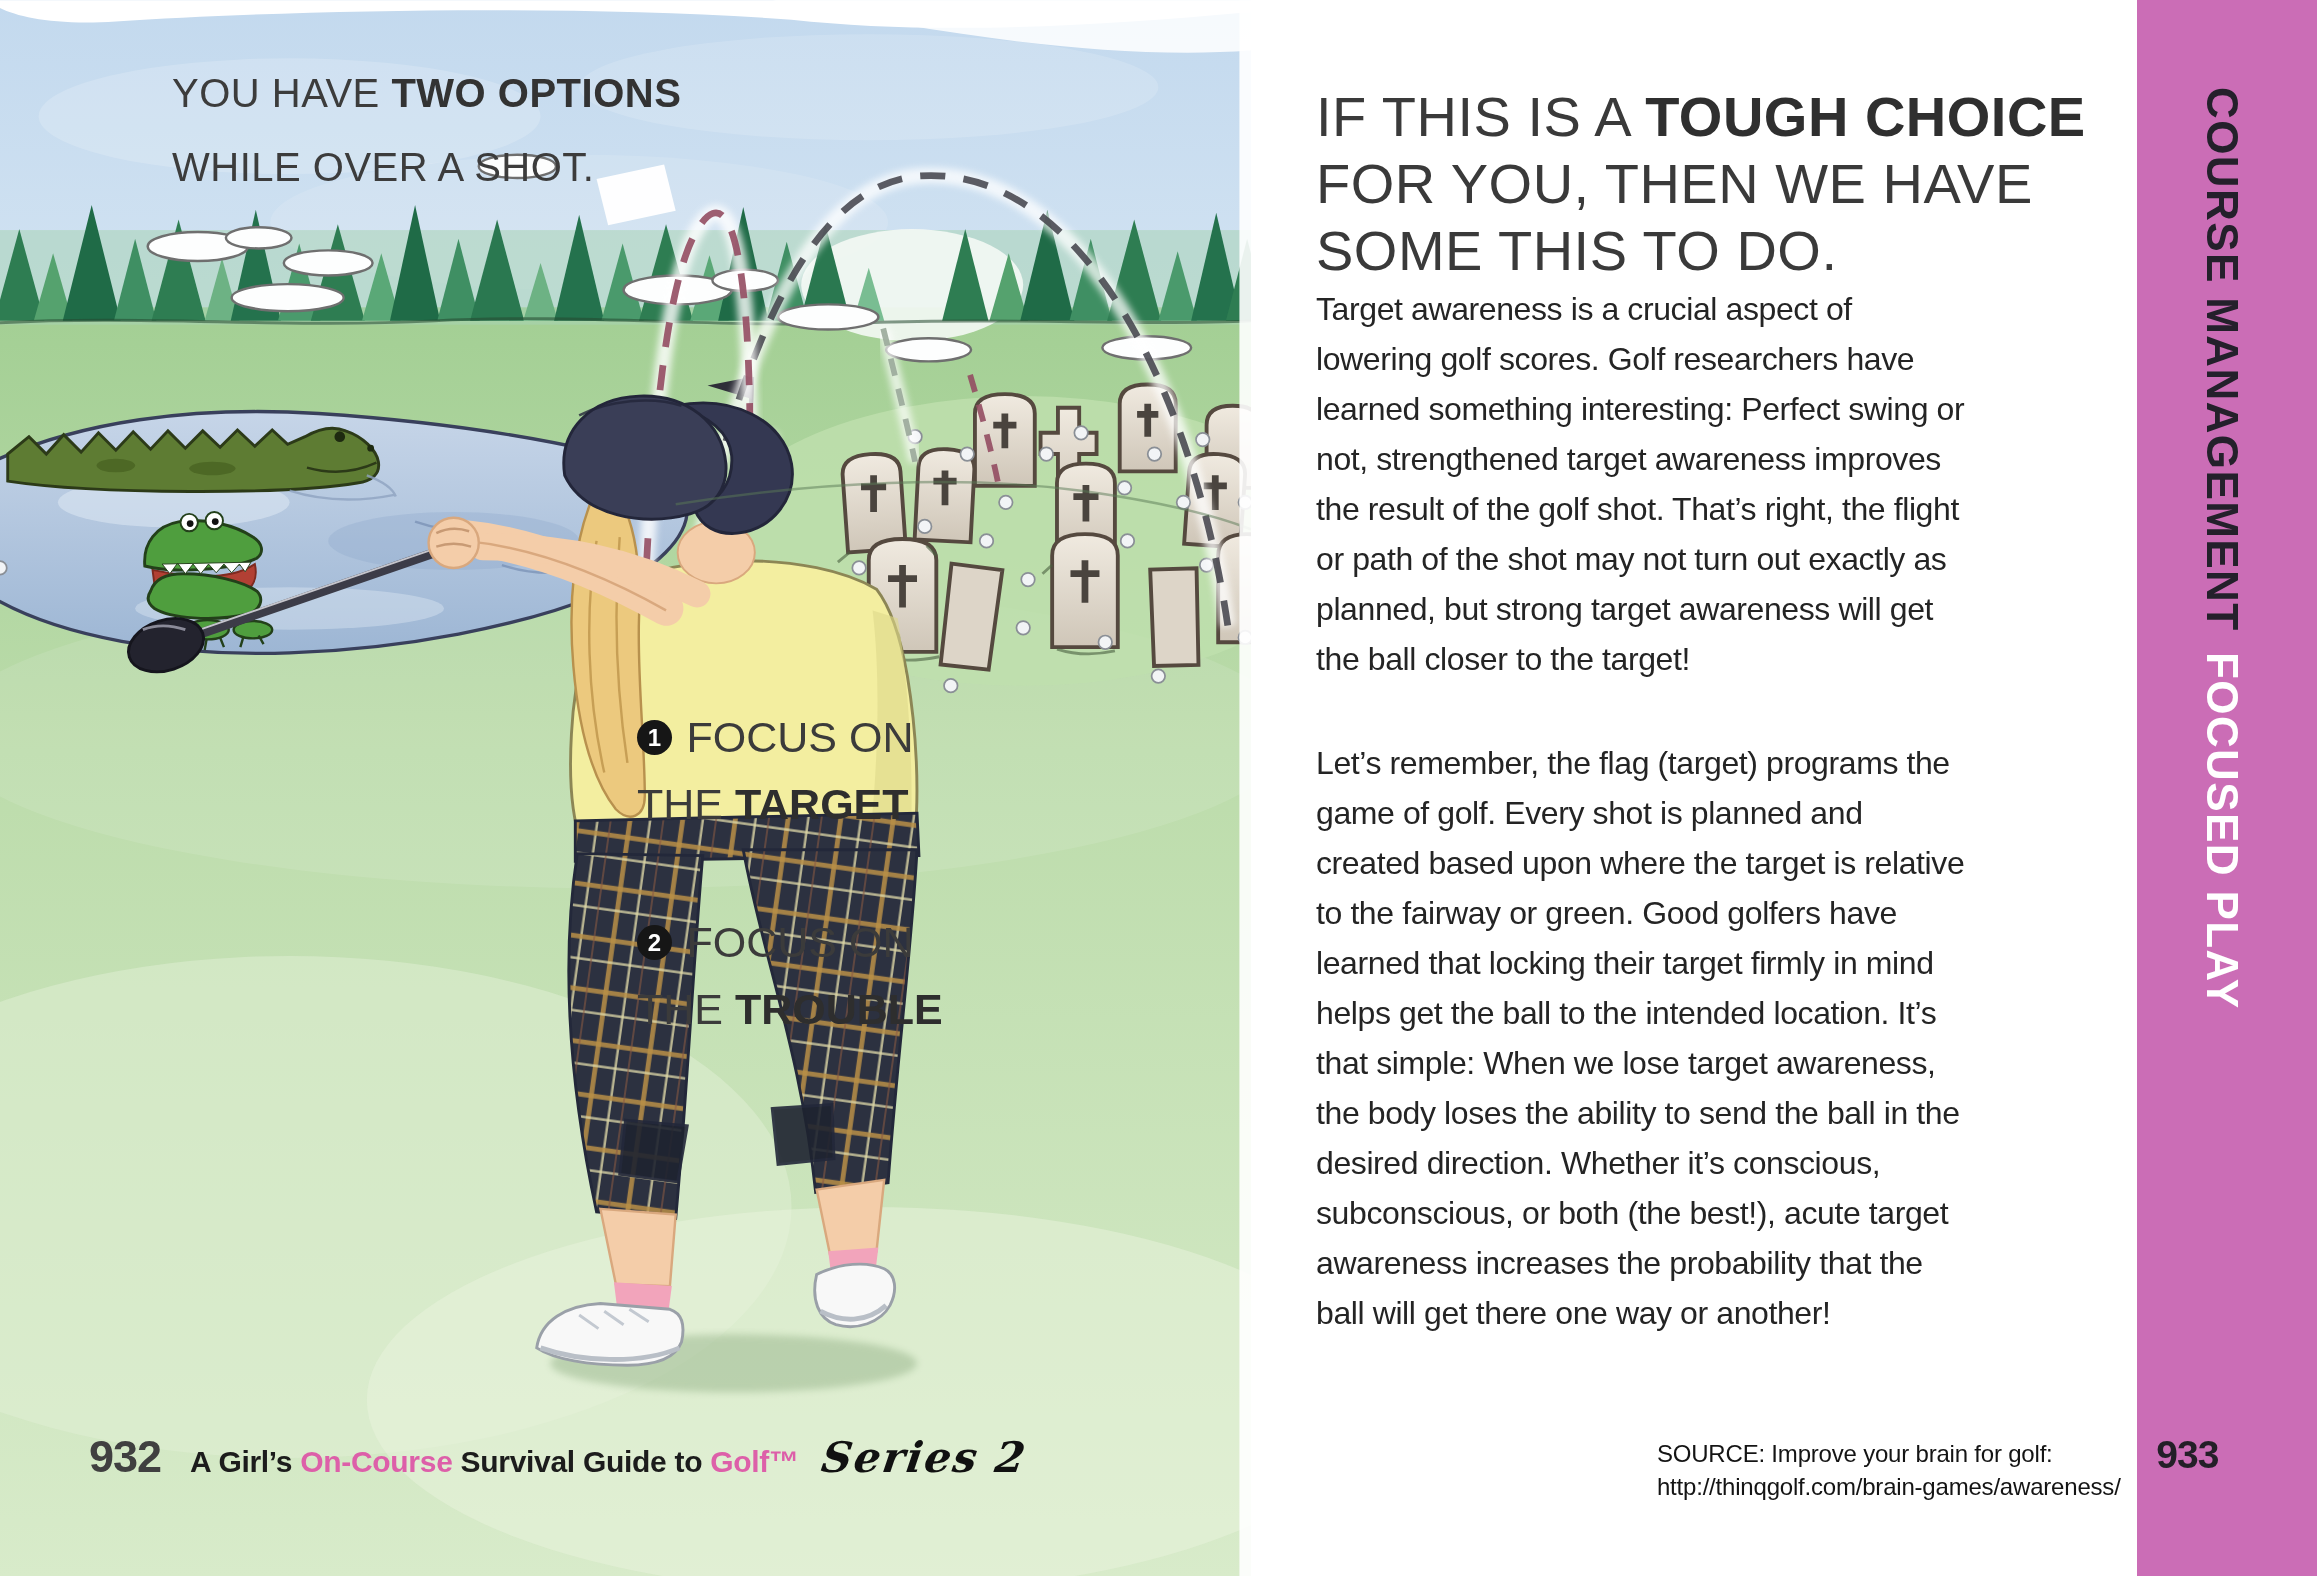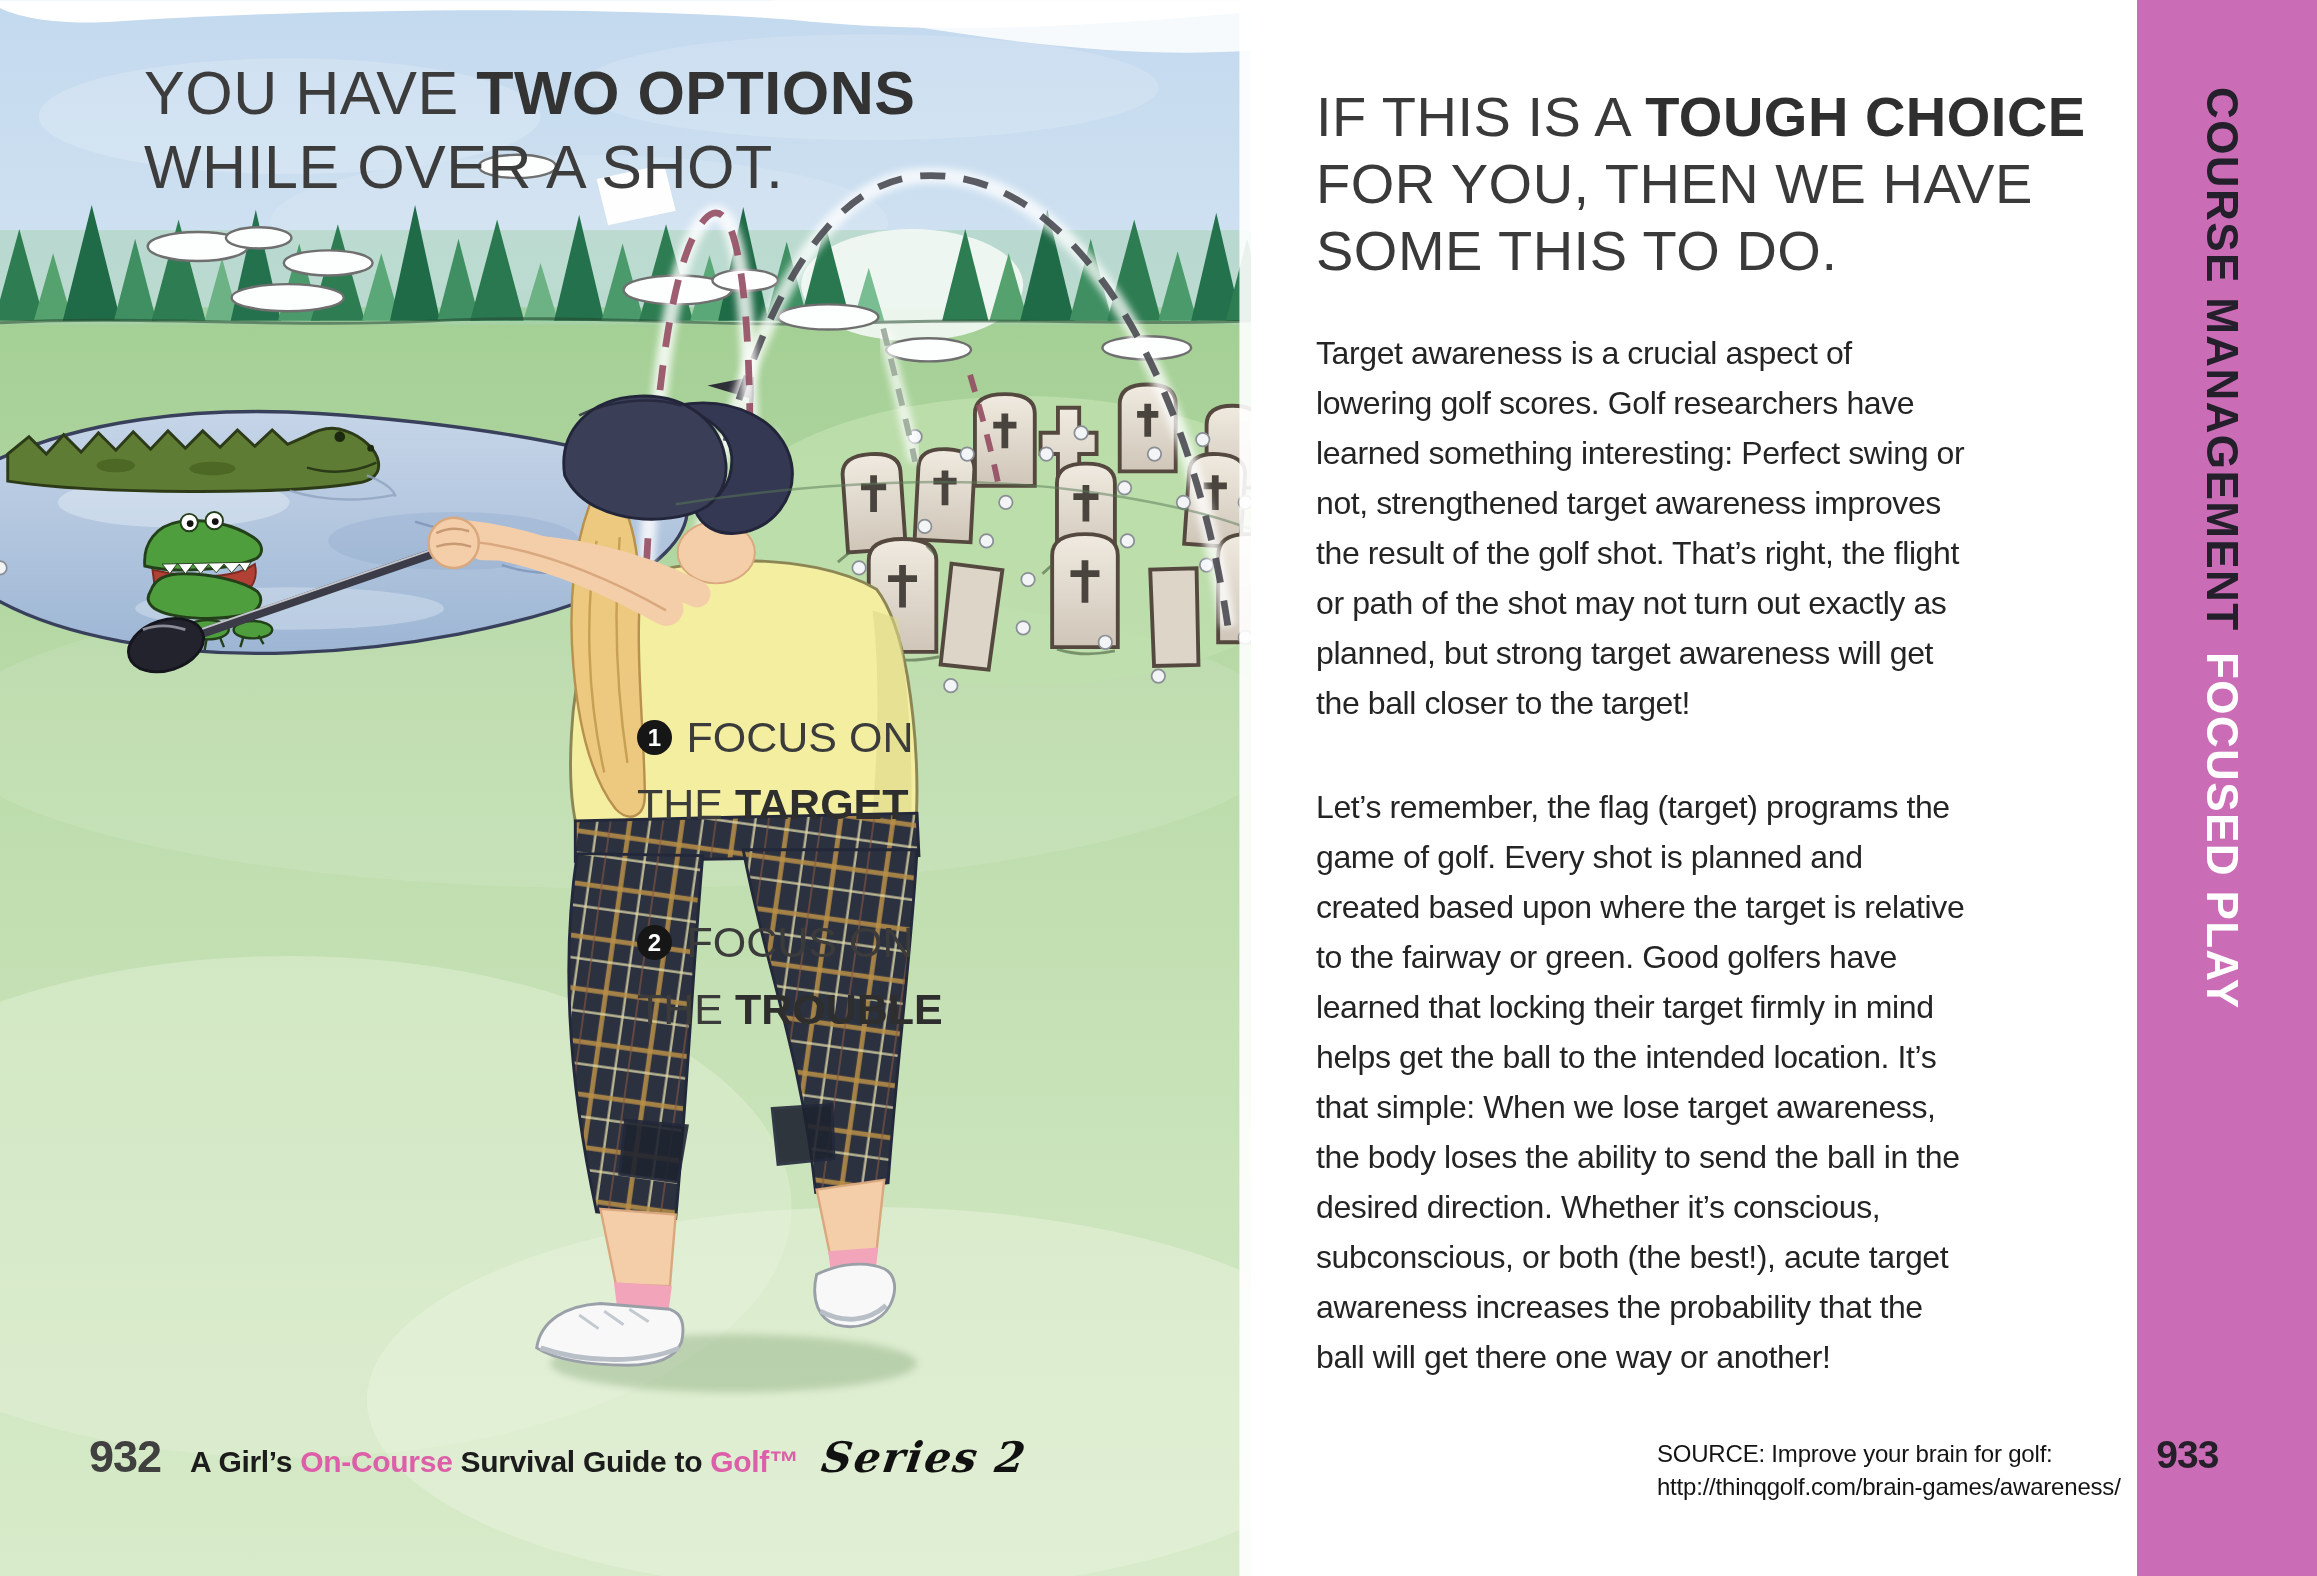--- a/index.html
+++ b/index.html
@@ -4,22 +4,22 @@
 <style>
   html,body{margin:0;padding:0;}
   body{
     width:2317px;height:1577px;position:relative;overflow:hidden;
     background:#ffffff;font-family:"Liberation Sans",sans-serif;
   }
   
   .page-left{position:absolute;left:0;top:0;width:1251px;height:1577px;overflow:hidden;background:#eaf2f8;}
   .page-left svg{position:absolute;left:0;top:0;}
   .headline{
-    position:absolute;left:144px;top:56px;color:#3c3c3c;
-    font-size:61px;line-height:74px;letter-spacing:0.5px;white-space:nowrap;
+    position:absolute;left:172px;top:56px;color:#3c3c3c;
+    font-size:40px;line-height:74px;letter-spacing:0.5px;white-space:nowrap;
   }
   .headline .bold{font-weight:700;color:#333;}
   .options{position:absolute;left:637px;top:710px;color:#3b3b3b;font-size:43px;line-height:55px;}
   .option{margin-bottom:83px;}
   .opt-line1{display:flex;align-items:center;gap:14.5px;}
   .num-circle{
     width:35px;height:35px;border-radius:50%;background:#161616;color:#fff;
     display:inline-flex;align-items:center;justify-content:center;
     font-size:24px;font-weight:700;flex:0 0 auto;
   }
@@ -37,21 +37,21 @@
   }
   
   .page-right{position:absolute;left:1251px;top:0;width:885px;height:1577px;background:#ffffff;}
   .rp-inner{padding:83px 0 0 65px;width:821px;}
   .rp-heading{color:#3a3a3a;font-size:56px;line-height:67px;letter-spacing:0.5px;white-space:nowrap;}
   .rp-heading .bold{font-weight:700;color:#2f2f2f;}
   .rp-body p{
     margin:0;font-size:32px;line-height:50px;letter-spacing:-0.4px;color:#242424;
     white-space:pre-line;
   }
-  .rp-body p.p1{margin-top:44px;}
+  .rp-body p.p1{}
   .rp-body p.p2{margin-top:54px;}
   .rp-source{
     position:absolute;right:15.4px;top:1437px;
     font-size:24px;line-height:33px;color:#141414;letter-spacing:-0.2px;
   }
   
   .sidebar{position:absolute;left:2137px;top:0;width:181px;height:1577px;background:#cb6db6;}
   .sidebar-label{
     position:absolute;left:60px;top:87px;
     writing-mode:vertical-rl;text-orientation:mixed;

